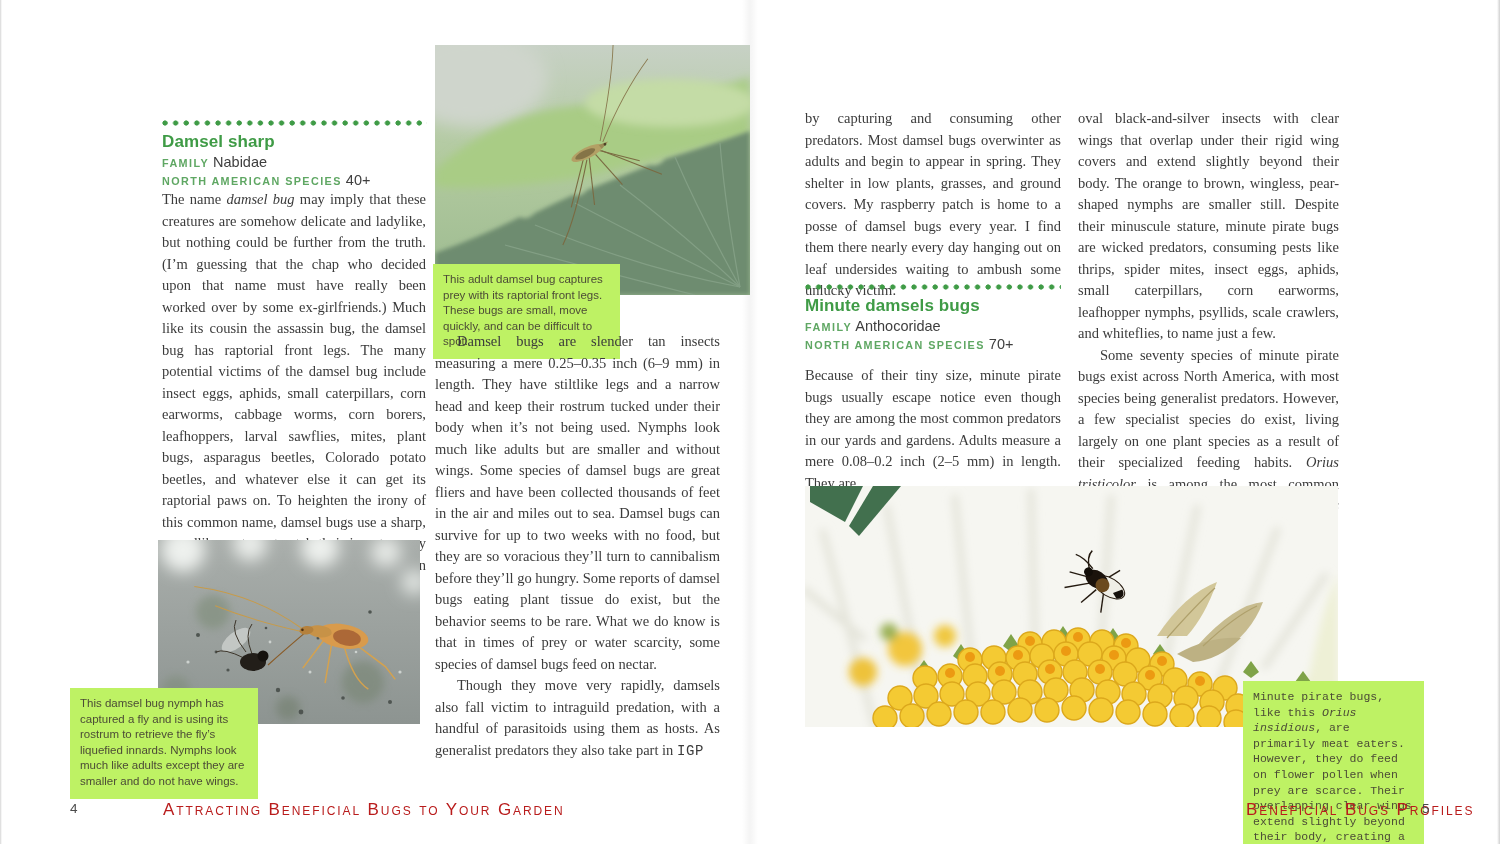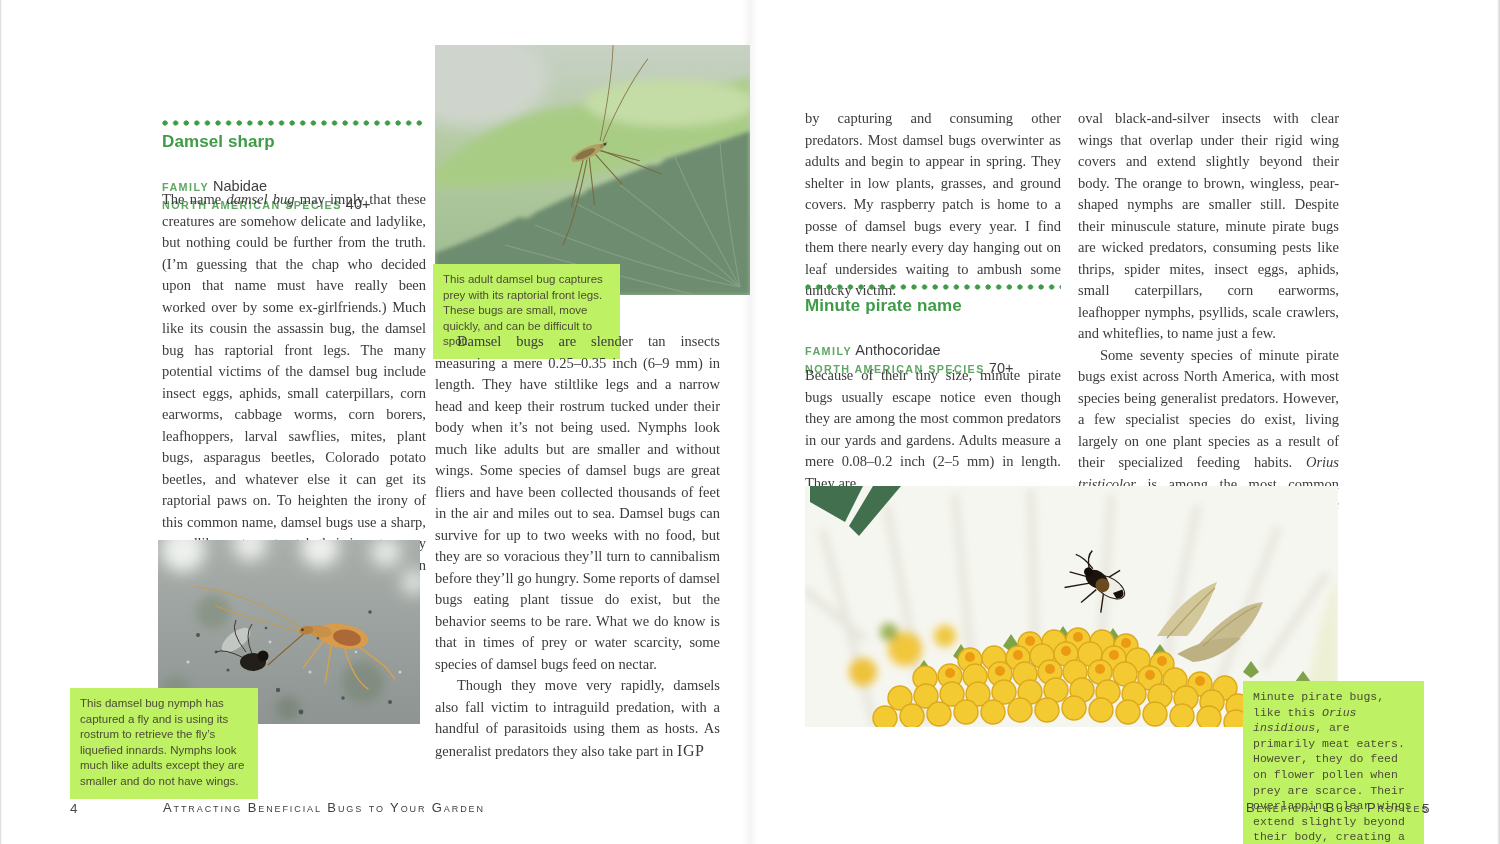--- a/index.html
+++ b/index.html
@@ -8,41 +8,41 @@
     font-family:"Liberation Sans",sans-serif;overflow:hidden;
   }
   .edge-left{position:absolute;left:0;top:0;width:2px;height:844px;background:linear-gradient(90deg,#d6d6d6,rgba(255,255,255,0));}
   .edge-right{position:absolute;right:0;top:0;width:3px;height:844px;background:linear-gradient(270deg,#d0d0d0,rgba(255,255,255,0));}
   .gutter{position:absolute;left:742px;top:0;width:16px;height:844px;background:linear-gradient(90deg,rgba(0,0,0,0),rgba(0,0,0,0.045),rgba(0,0,0,0));}
 
   .abs{position:absolute;}
   .dots{height:6px;background-image:radial-gradient(circle at 3px 3px,#3f9b46 2.3px,rgba(0,0,0,0) 2.9px);background-size:10.6px 6px;background-repeat:repeat-x;}
 
   .sec-title{font-size:17px;font-weight:bold;color:#3f9b46;letter-spacing:.1px;}
-  .meta{font-size:14.5px;color:#3e3e3e;margin-top:24px;}
+  .meta{font-size:14.5px;color:#3e3e3e;}
   .meta-label{font-size:10.8px;letter-spacing:1.4px;color:#5fa763;font-weight:bold;}
   .meta-value{font-size:14.5px;color:#3e3e3e;}
 
   .body-text{
     font-family:"Liberation Serif",serif;font-size:14.5px;line-height:21.5px;
     color:#3b3b3b;text-align:justify;
   }
   .body-text p{margin:0;}
   .indent{text-indent:22px;}
   .it{font-style:italic;}
-  .sc{font-size:16px;letter-spacing:.6px;}
+  .sc{font-size:14px;letter-spacing:.6px;font-family:Liberation Mono, monospace;}
 
   .caption{
     background:#bef264;color:#4c4c36;font-size:11.5px;line-height:15.6px;
     padding:8px 10px 9px 10px;box-sizing:border-box;
   }
 
   .photo{display:block;}
 
-  .footer-head{font-variant:small-caps;letter-spacing:1.9px;font-size:13px;color:#404040;}
+  .footer-head{font-variant:small-caps;letter-spacing:1.9px;font-size:17px;color:#b91c1c;}
   .page-num{font-size:13.5px;color:#4b4b4b;font-family:"Liberation Sans",sans-serif;}
 </style>
 </head>
 <body>
 
 <div class="spread">
   <div class="edge-left"></div>
   <div class="edge-right"></div>
   <div class="gutter"></div>
 
@@ -194,21 +194,21 @@
 
   <div class="abs caption" style="left:70px;top:688px;width:188px;">This damsel bug nymph has captured a fly and is using its rostrum to retrieve the fly’s liquefied innards. Nymphs look much like adults except they are smaller and do not have wings.</div>
 
   <div class="abs page-num" style="left:70px;top:801px;">4</div>
   <div class="abs footer-head" style="left:163px;top:800px;">Attracting Beneficial Bugs to Your Garden</div>
 
   <div class="abs body-text" style="left:805px;top:108px;width:256px;">by capturing and consuming other predators. Most damsel bugs overwinter as adults and begin to appear in spring. They shelter in low plants, grasses, and ground covers. My raspberry patch is home to a posse of damsel bugs every year. I find them there nearly every day hanging out on leaf undersides waiting to ambush some unlucky victim.</div>
 
   <div class="abs dots" style="left:805px;top:284px;width:256px;"></div>
 
-  <div class="abs sec-title" style="left:805px;top:296px;">Minute pirate name</div>
+  <div class="abs sec-title" style="left:805px;top:296px;">Minute damsels bugs</div>
 
   <div class="abs meta" style="left:805px;top:318px;">
     <span class="meta-label">FAMILY</span>
     <span class="meta-value">Anthocoridae</span>
   </div>
 
   <div class="abs meta" style="left:805px;top:336px;">
     <span class="meta-label">NORTH AMERICAN SPECIES</span>
     <span class="meta-value">70+</span>
   </div>

